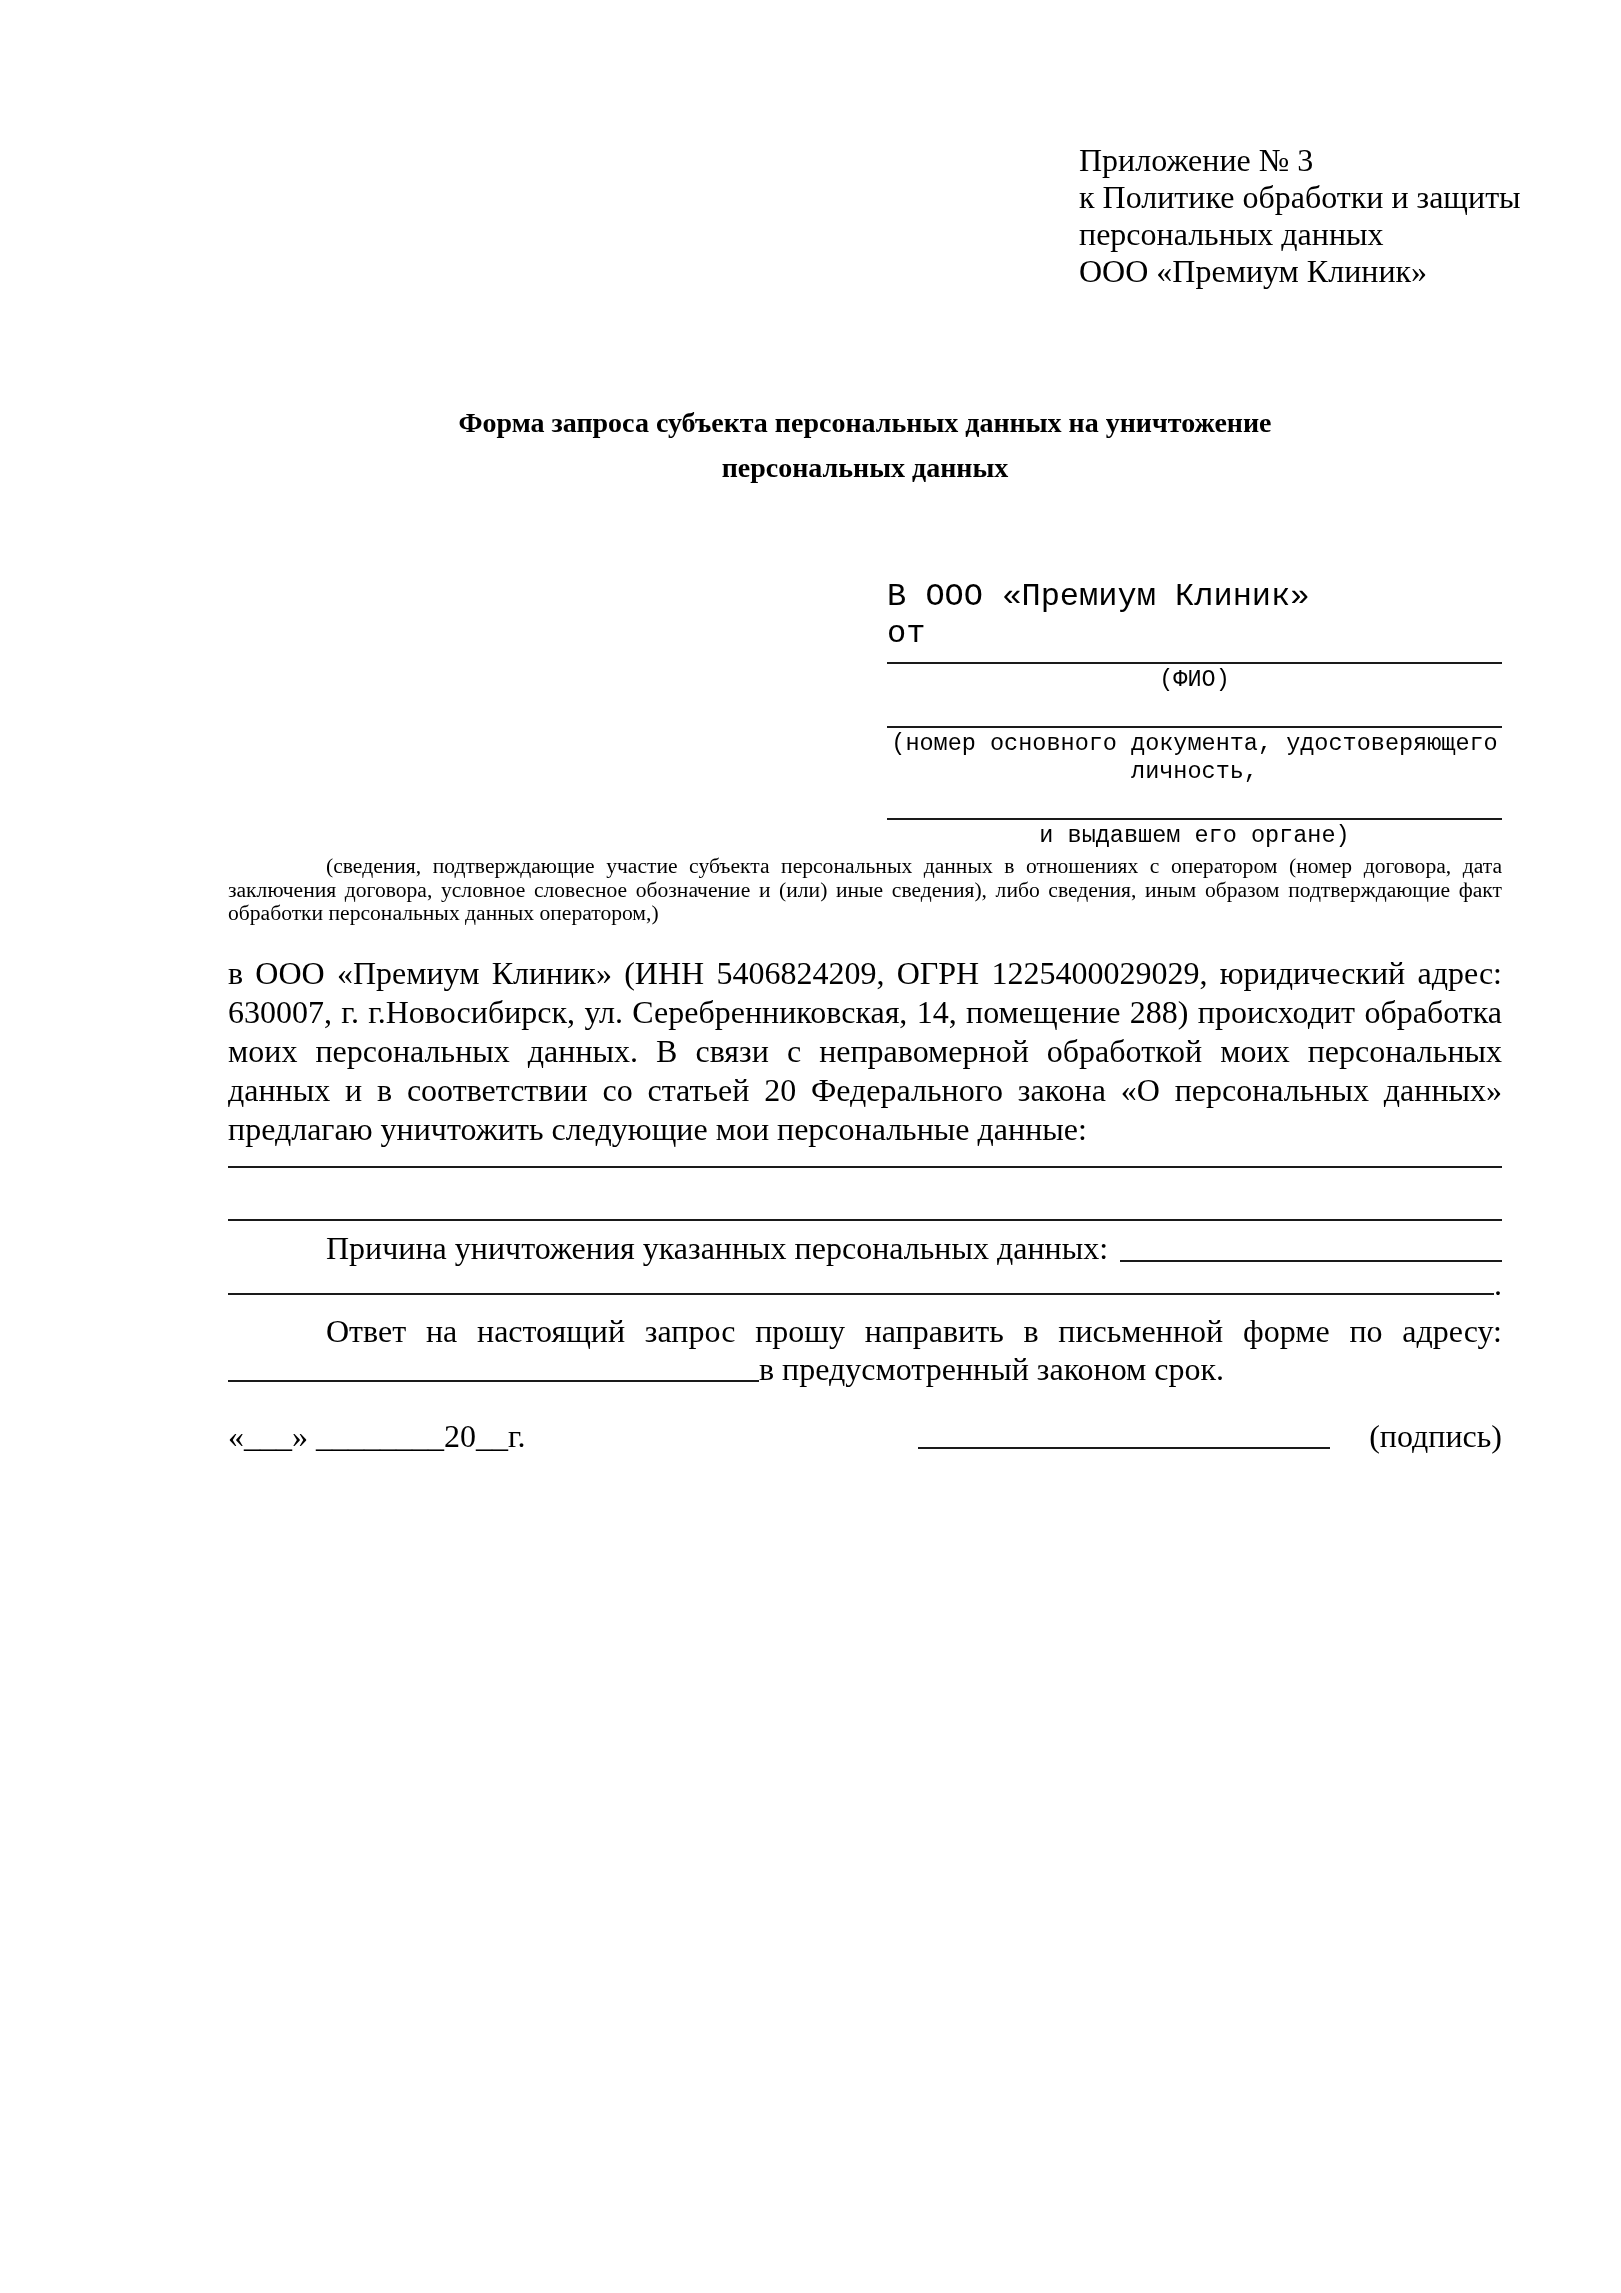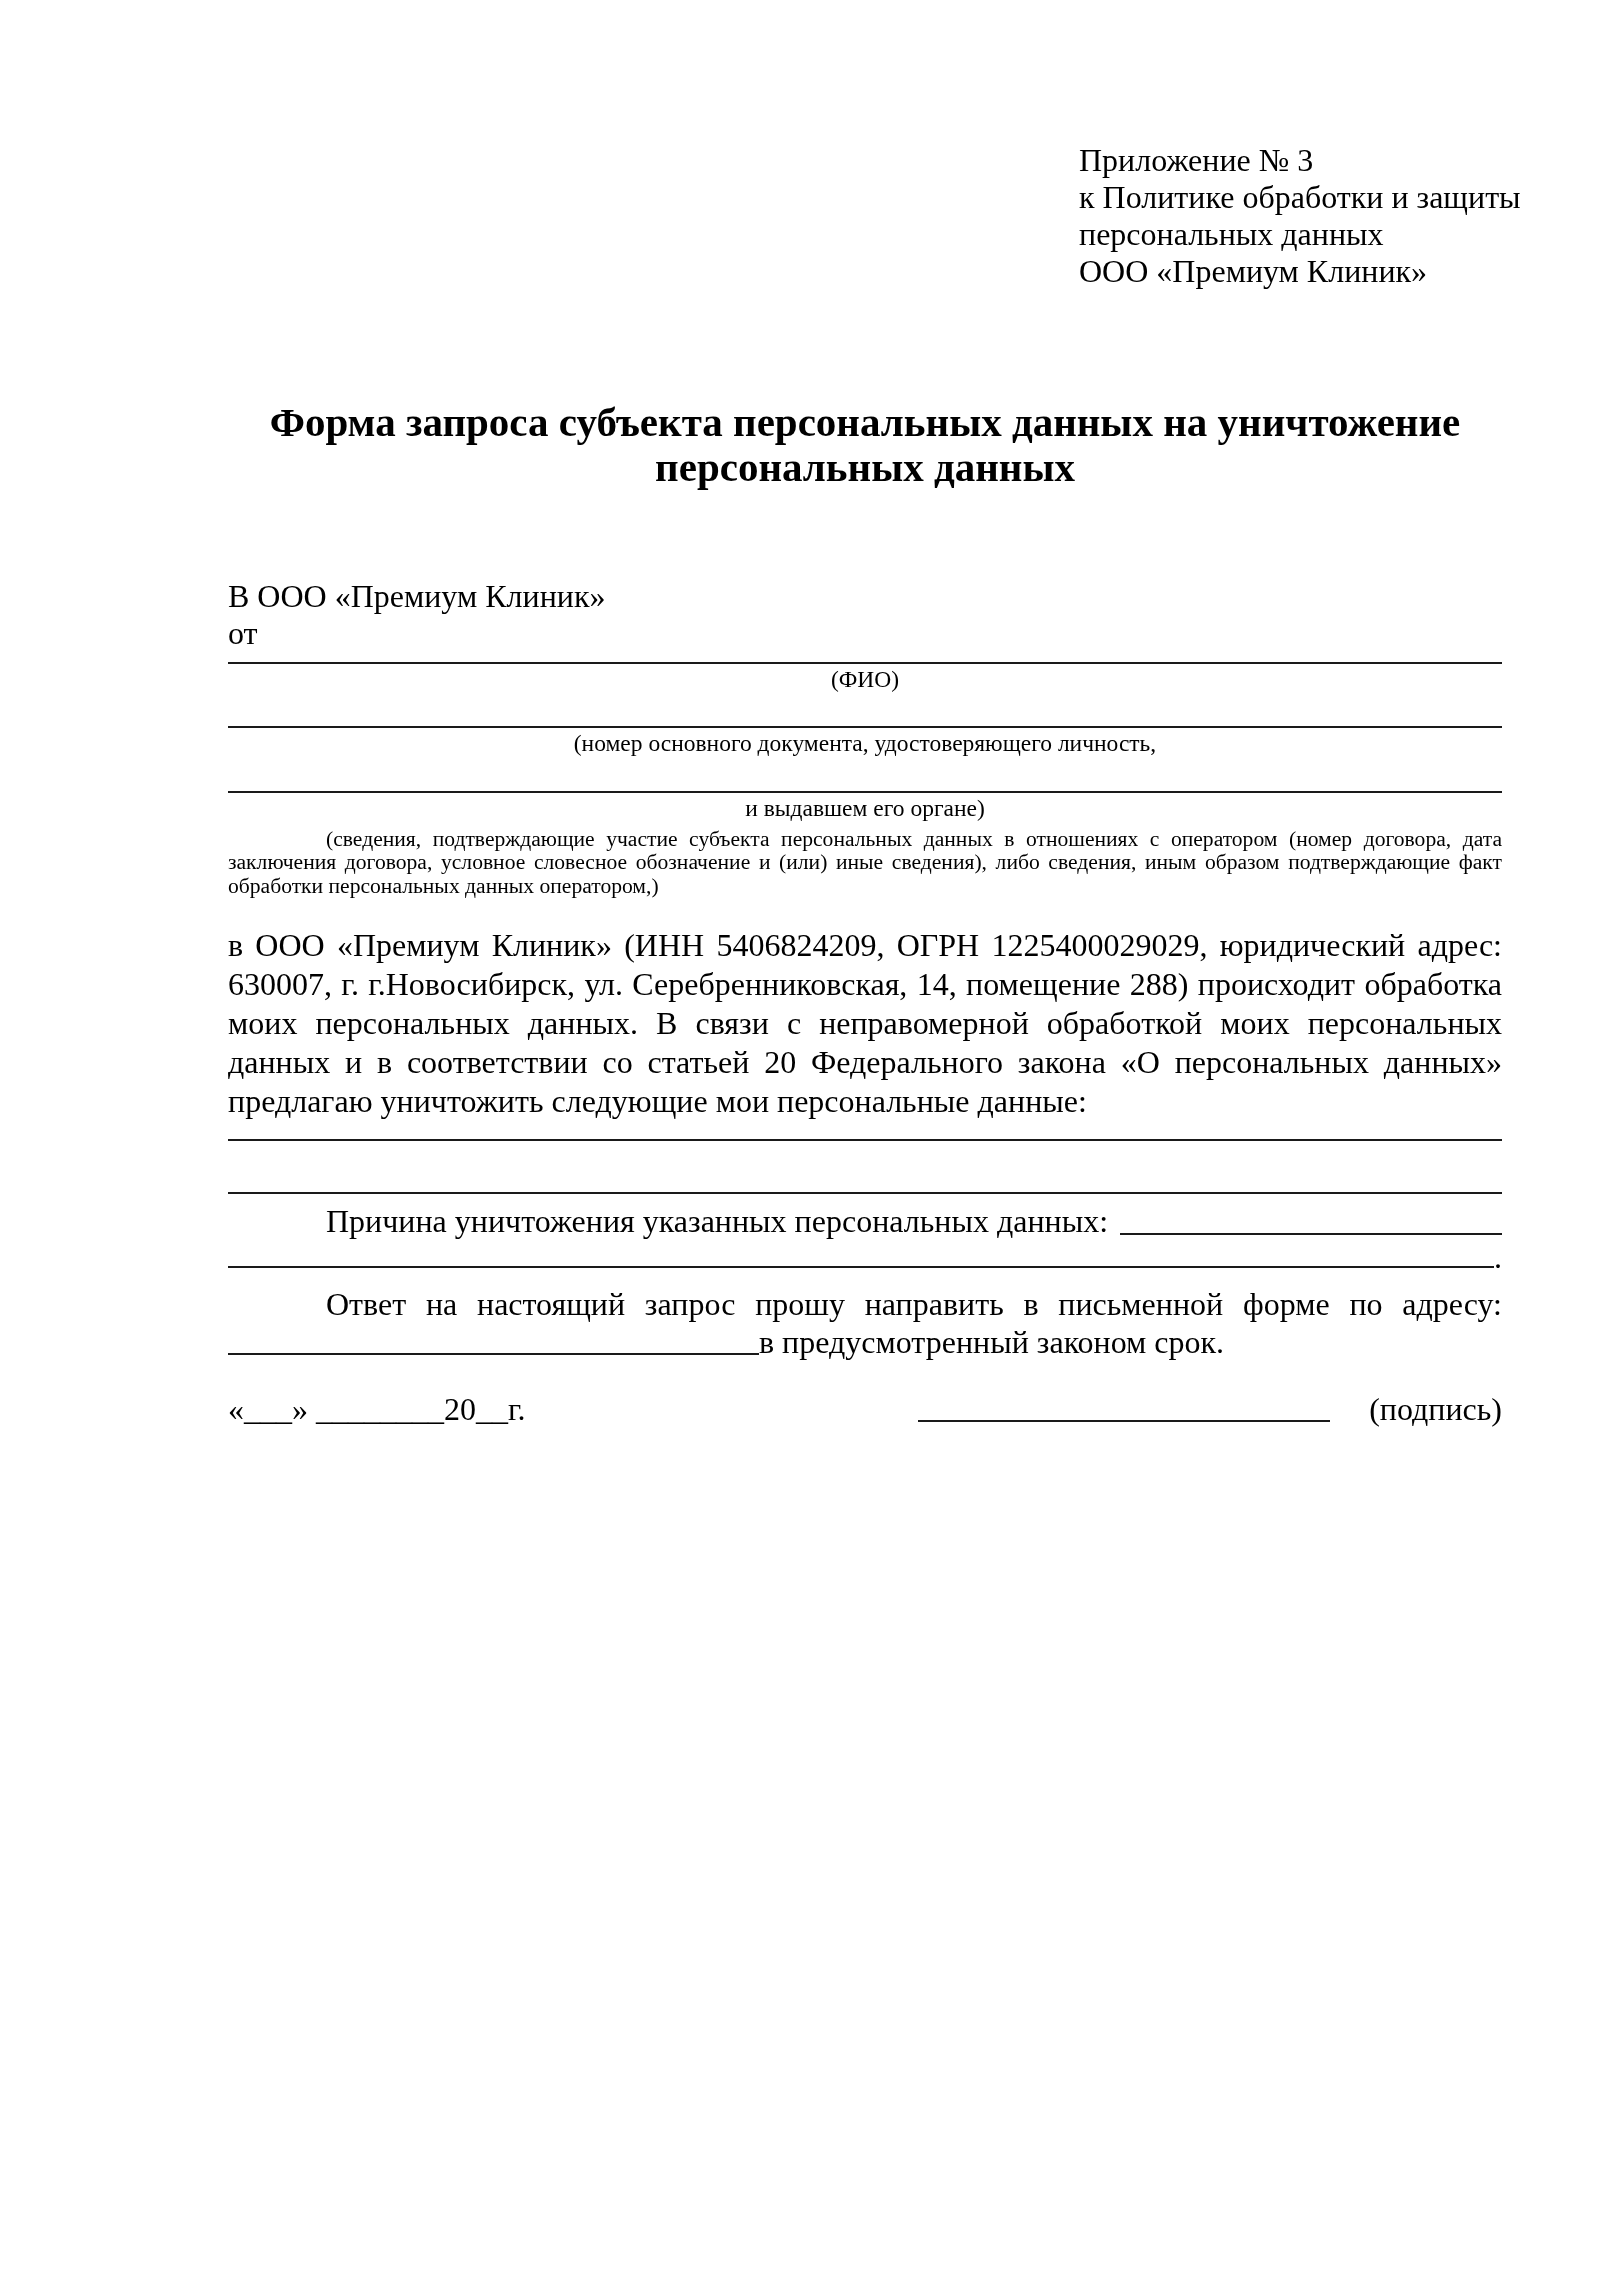--- a/index.html
+++ b/index.html
@@ -20,26 +20,26 @@
 
   
   .header-note { margin-left: 851px; white-space: nowrap; }
   .header-note div { line-height: 37px; }
 
   
   .doc-title {
     margin-top: 110px;
     text-align: center;
     font-weight: bold;
-    font-size: 41px;
+    font-size: 28px;
     line-height: 45px;
   }
 
   
-  .addressee { margin-top: 88px; }
+  .addressee { margin-left: 659px; margin-top: 88px; font-family: Liberation Mono, monospace; }
   .addr-text { line-height: 37px; }
   .blank-line {
     height: 0;
     border-bottom: 2.5px solid #1a1a1a;
   }
   .addr-field .blank-line { margin-top: 0; }
   .addr-caption {
     font-size: 23.5px;
     line-height: 27.4px;
     text-align: center;

